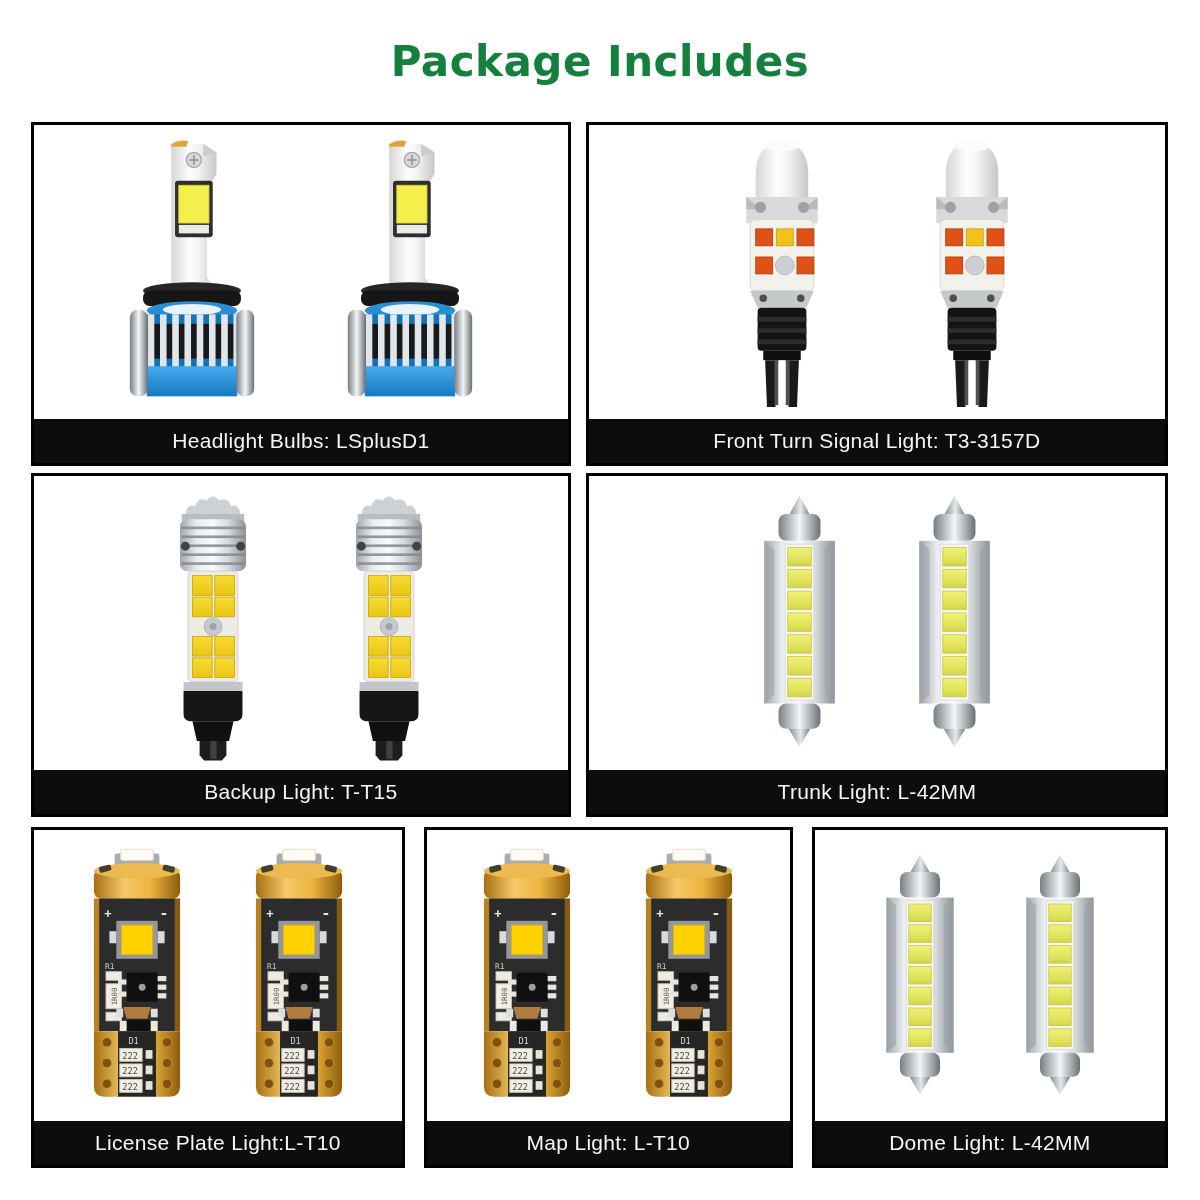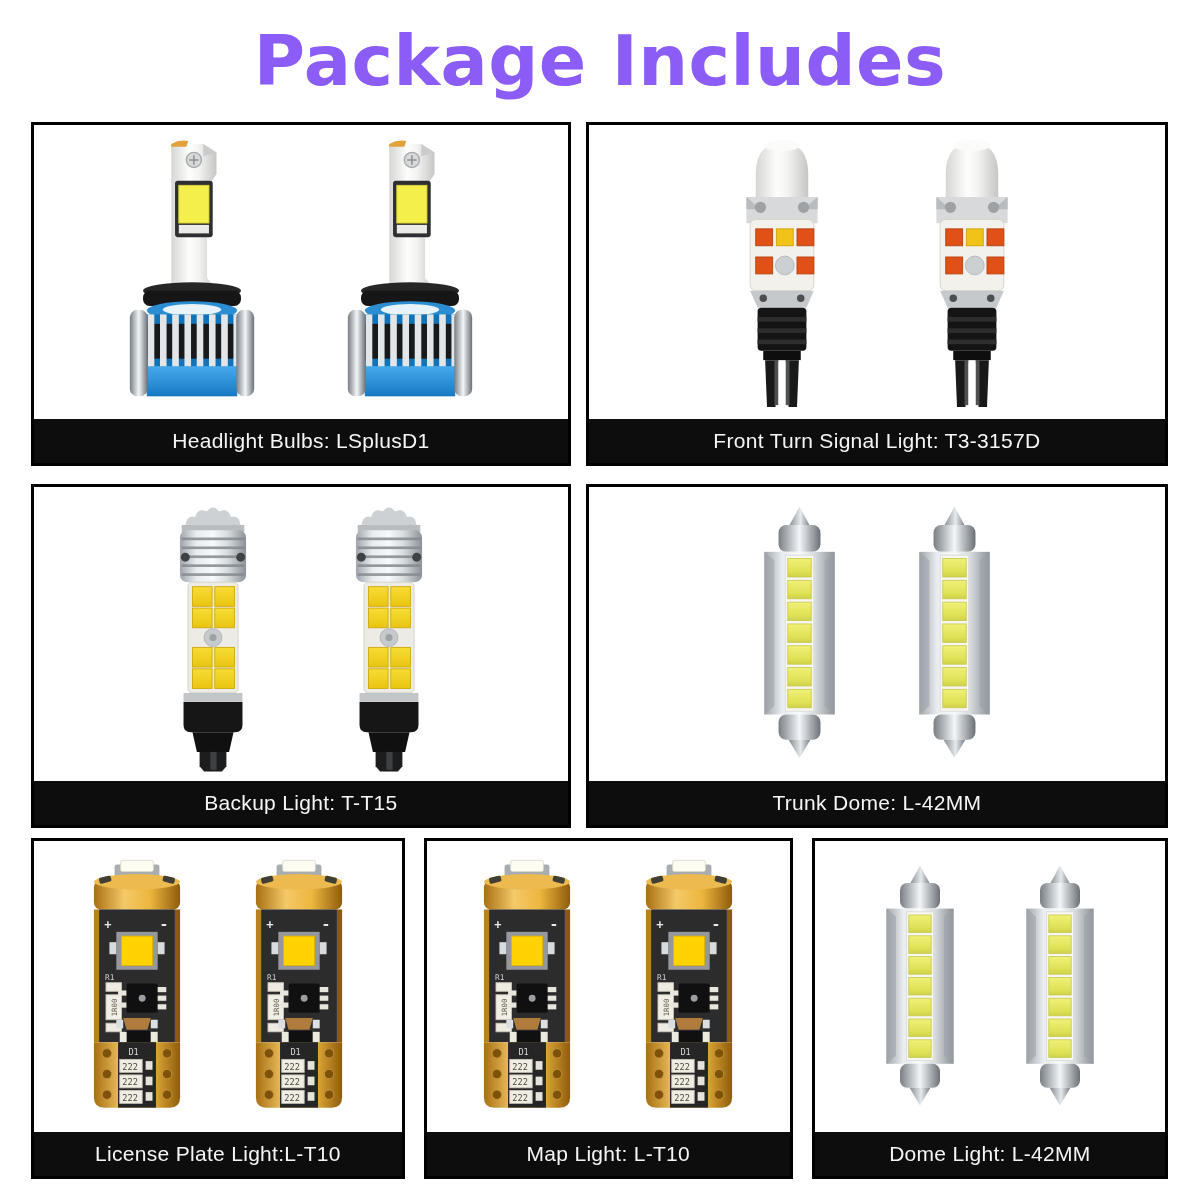--- a/index.html
+++ b/index.html
@@ -3,25 +3,25 @@
 <meta charset="utf-8">
 <style>
   html,body { margin:0; padding:0; background:#ffffff; }
   .page {
     position:relative; width:1200px; height:1200px; background:#ffffff;
     font-family:"Liberation Sans", sans-serif; overflow:hidden;
   }
   .header { height:122px; display:flex; align-items:center; justify-content:center; }
   .title {
     font-family:"DejaVu Sans","Liberation Sans",sans-serif;
-    font-size:70px; font-weight:800; color:#8b5cf6; letter-spacing:0.5px;
+    font-size:42px; font-weight:800; color:#15803d; letter-spacing:0.5px;
   }
   .grid { padding:0 32px 0 31px; }
   .row { display:flex; }
-  .row-1 { column-gap:15px; margin-bottom:18px;border-radius:27px; }
+  .row-1 { column-gap:15px; margin-bottom:7px;border-radius:27px; }
   .row-2 { column-gap:15px; margin-bottom:10px; }
   .row-3 { column-gap:19px; }
   .panel {
     box-sizing:border-box; border:3px solid #000; background:#fff;
     display:flex; flex-direction:column;
   }
   .p-wide-l { width:559px; height:344px; }
   .p-wide-r { width:603px; height:344px; }
   .p-third-1 { width:382px; height:341px; }
   .p-third-2 { width:377px; height:341px; }
@@ -308,21 +308,21 @@
 
       <section class="panel p-wide-r">
         <div class="panel-image g-festoon">
           <svg class="bulb b-festoon" viewBox="0 0 130 312">
               <use href="#sym-festoon"></use>
             </svg>
           <svg class="bulb b-festoon" viewBox="0 0 130 312">
               <use href="#sym-festoon"></use>
             </svg>
         </div>
-        <div class="panel-caption">Trunk Dome: L-42MM</div>
+        <div class="panel-caption">Trunk Light: L-42MM</div>
       </section>
     </div>
 
     <div class="row row-3">
       <section class="panel p-third-1">
         <div class="panel-image g-t10">
           <svg class="bulb b-t10" viewBox="0 0 160 304">
               <use href="#sym-t10"></use>
             </svg>
           <svg class="bulb b-t10" viewBox="0 0 160 304">

